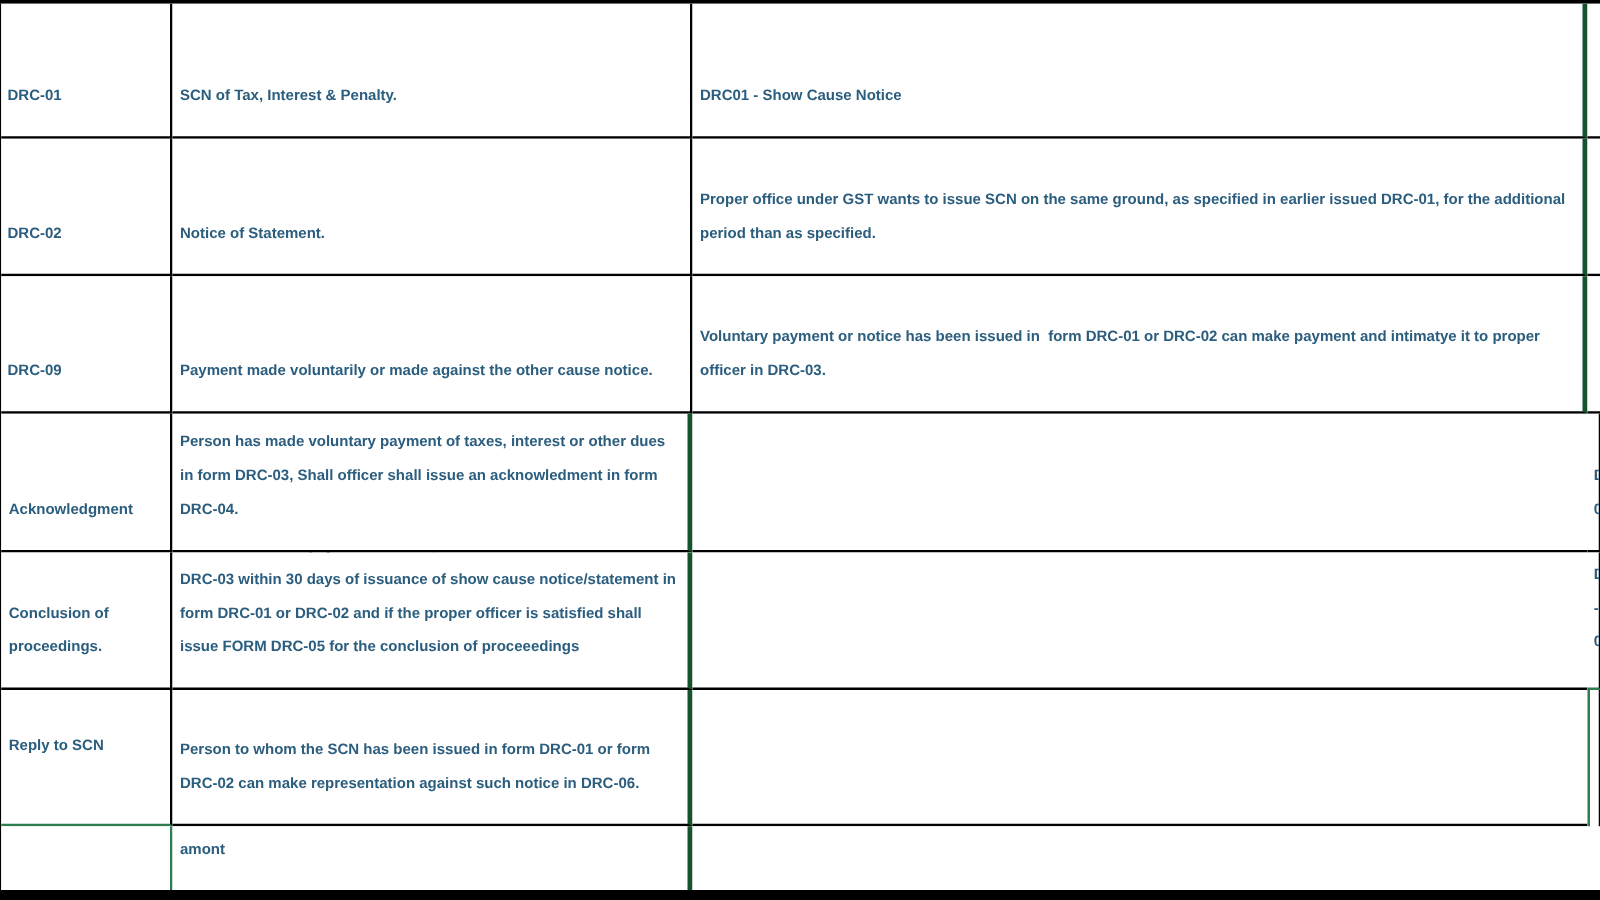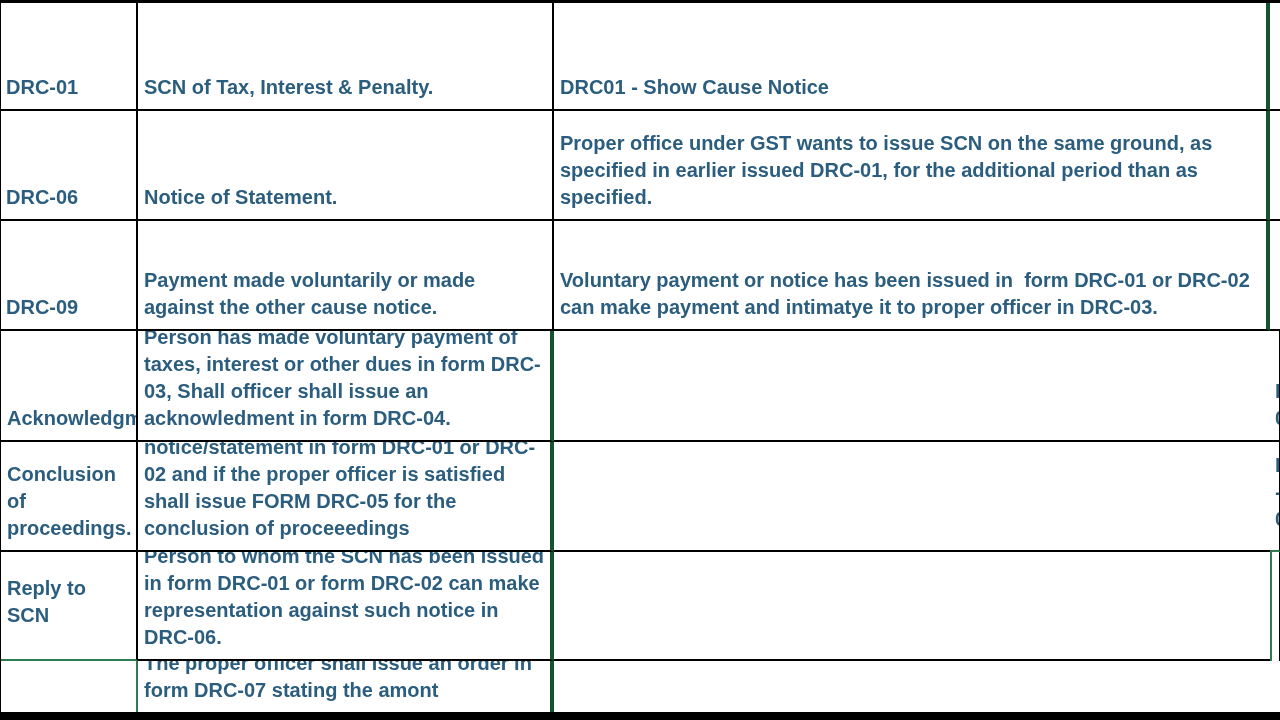--- a/index.html
+++ b/index.html
@@ -37,24 +37,24 @@
     align-items: flex-end;
     overflow: hidden;
     background: #ffffff;
   }
   .cell.col-desc { border-right: 4px solid #14532d; }
   .cell.col-edge { border-right: none; }
   .cell.last-row { border-bottom: none; justify-content: flex-end; }
   .cell-text {
     color: #2b5d7e;
     font-weight: bold;
-    font-size: 20px;
+    font-size: 12px;
     line-height: 27px;
     white-space: pre-wrap;
-    padding: 0 4px 8px 6px;
+    padding: 0 4px 19px 6px;
     width: 100%;
   }
   .col-code .cell-text { padding-left: 5px; }
   
   .sel-bottom-green { border-bottom: 2px solid #2e7d4f !important; align-items: center; }
   .sel-a7 { border-left: 2px solid #2e7d4f; }
   .sel-b7 { border-right: 2px solid #2e7d4f !important; }
 </style>
 </head>
 <body>
@@ -69,21 +69,21 @@
       </div>
     <div class="cell col-name">
         <span class="cell-text">SCN of Tax, Interest &amp; Penalty.</span>
       </div>
     <div class="cell col-desc">
         <span class="cell-text">DRC01 - Show Cause Notice</span>
       </div>
     <div class="cell col-edge"></div>
 
     <div class="cell col-code">
-        <span class="cell-text">DRC-06</span>
+        <span class="cell-text">DRC-02</span>
       </div>
     <div class="cell col-name">
         <span class="cell-text">Notice of Statement.</span>
       </div>
     <div class="cell col-desc">
         <span class="cell-text">Proper office under GST wants to issue SCN on the same ground, as specified in earlier issued DRC-01, for the additional period than as specified.</span>
       </div>
     <div class="cell col-edge"></div>
 
     <div class="cell col-code">

